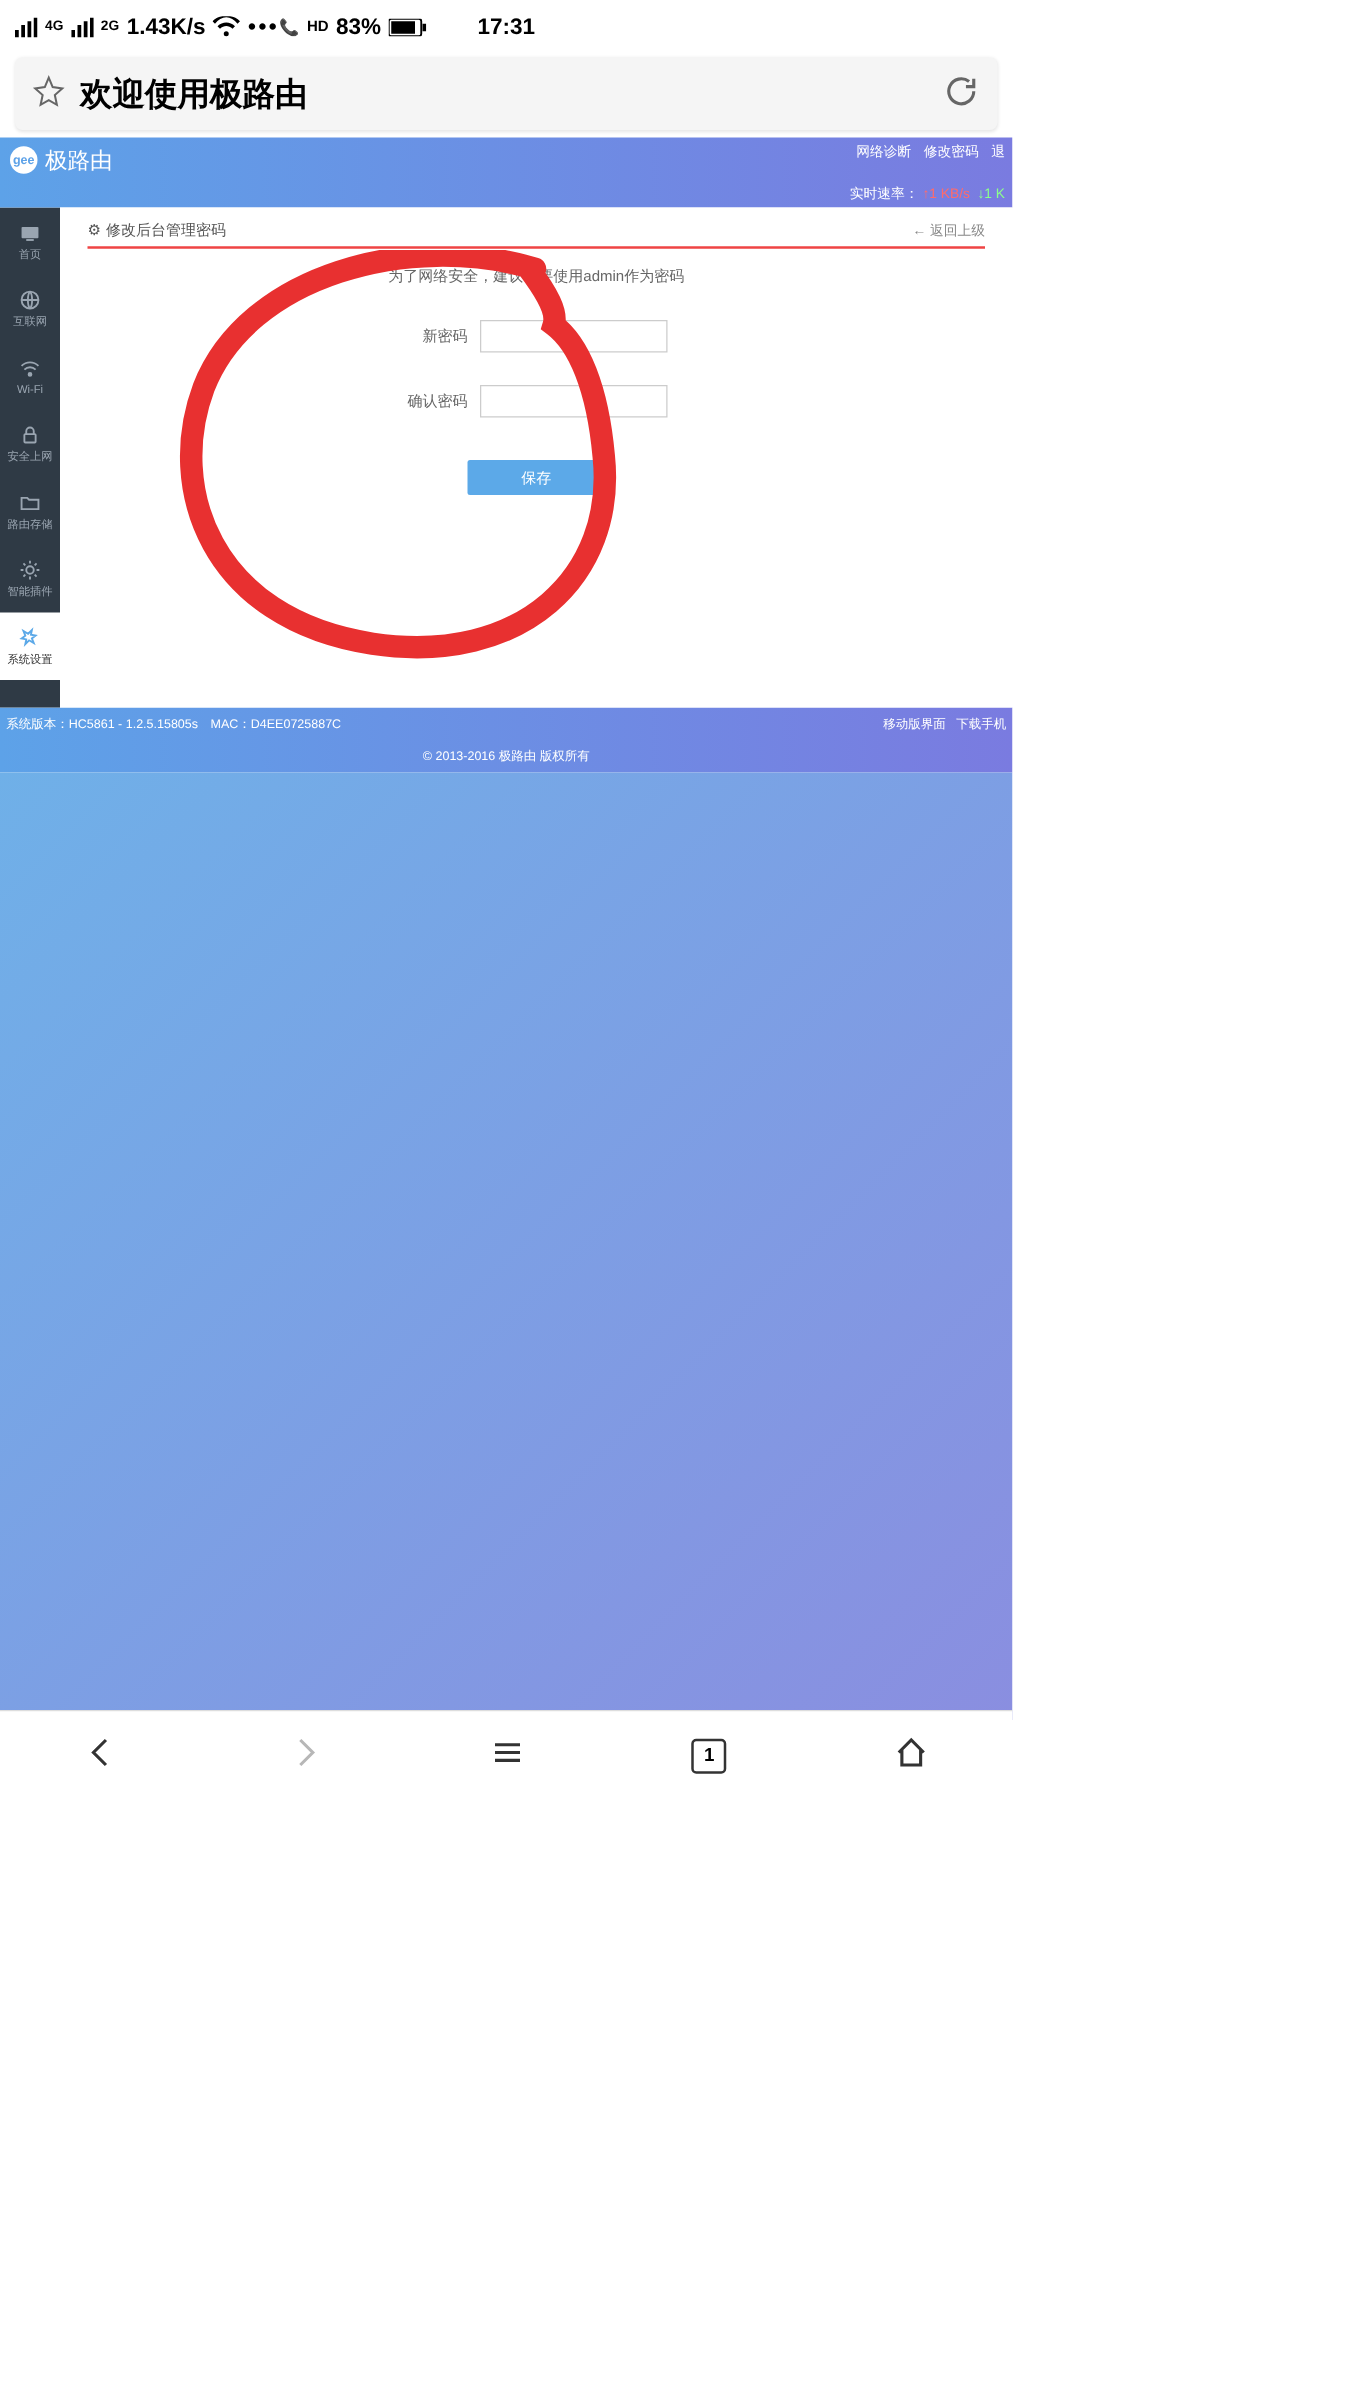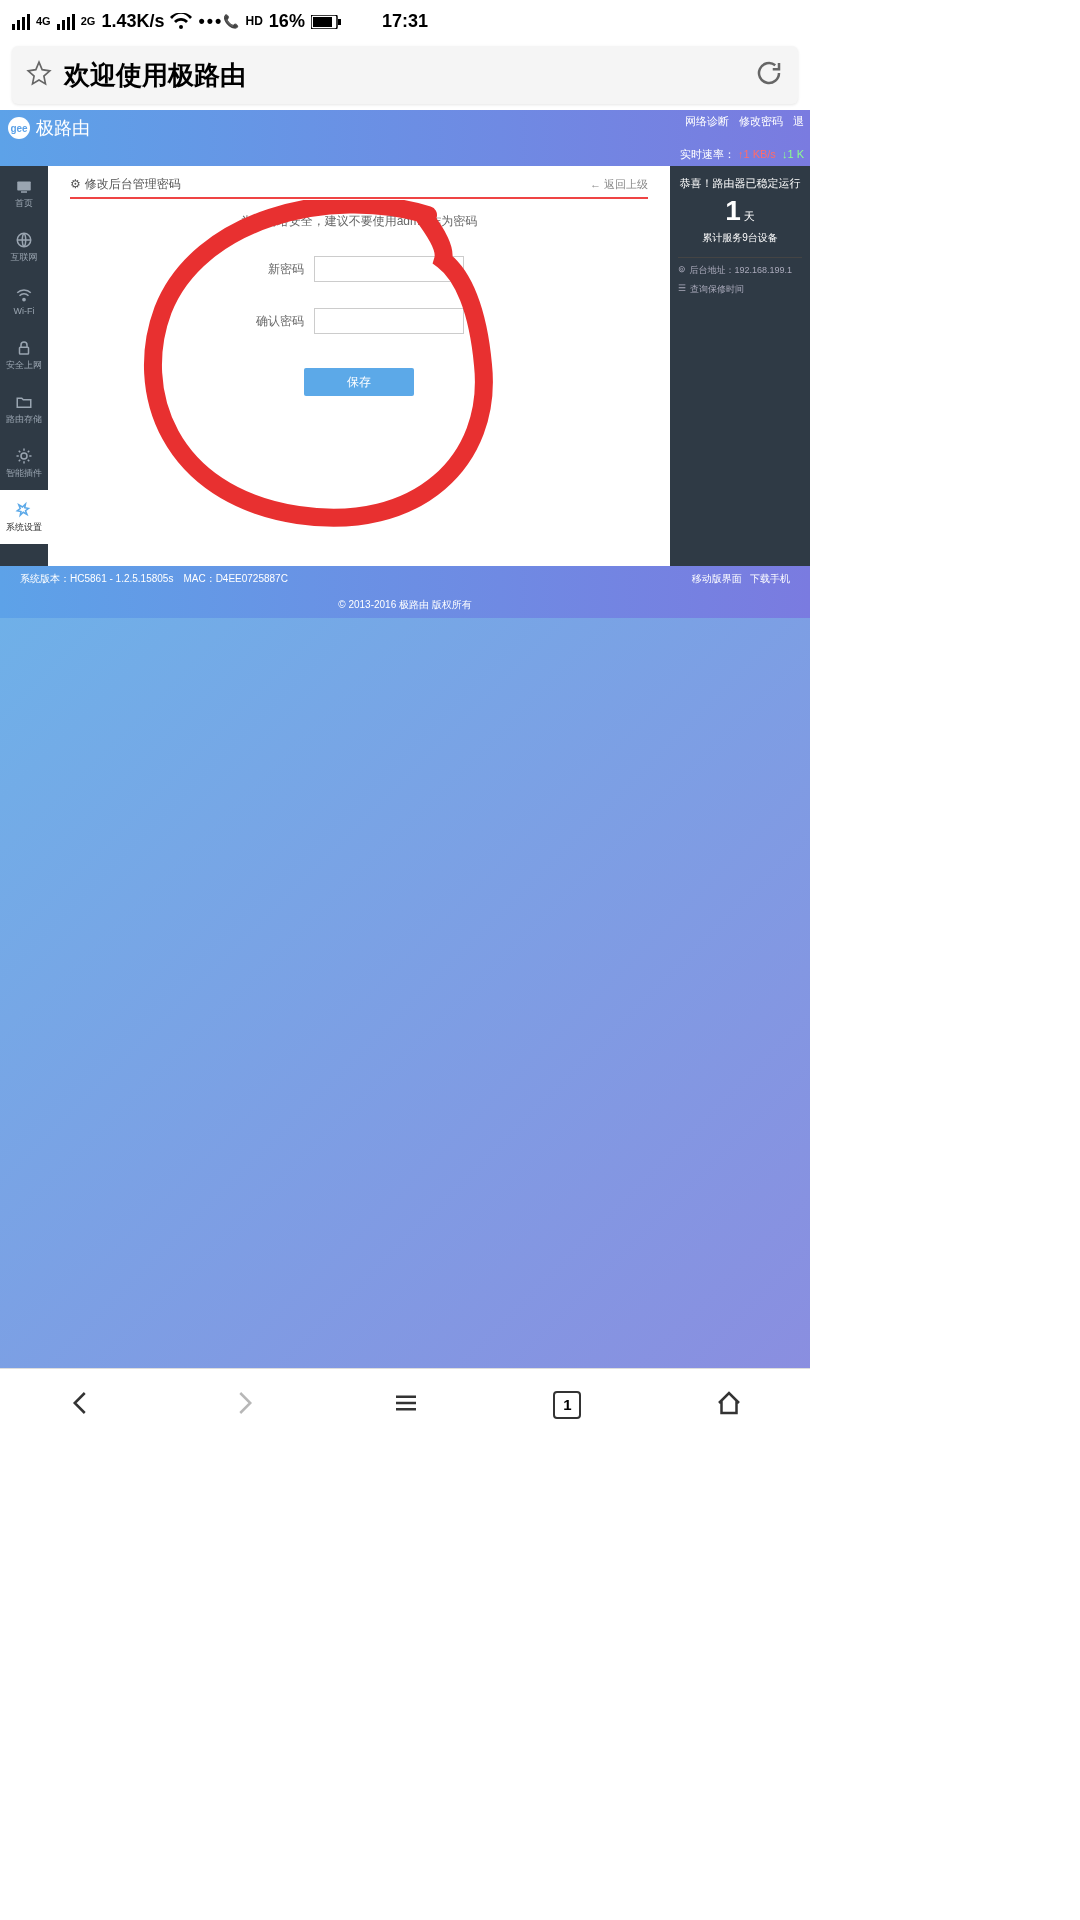--- a/index.html
+++ b/index.html
@@ -48,21 +48,21 @@
 .rcol .days b{font-size:28px;}
 .rcol .devcnt{text-align:center;font-size:10px;margin-bottom:12px;}
 .rcol hr{border:none;border-top:1px solid #444;margin:6px 0;}
 .rcol .info{font-size:9px;color:#aab;margin:6px 0;display:flex;gap:4px;}
 
 
 .red-circle{position:absolute;top:34px;left:80px;width:380px;height:330px;pointer-events:none;}
 .red-circle svg{width:100%;height:100%;}
 
 
-.footer1{height:26px;background:linear-gradient(90deg,#5da2e8 0%,#7a7be0 100%);color:#fff;font-size:10px;display:flex;align-items:center;justify-content:space-between;padding:0 20px;}
+.footer1{height:26px;background:linear-gradient(90deg,#5da2e8 0%,#7a7be0 100%);color:#fff;font-size:10px;display:flex;align-items:center;justify-content:space-between;padding:0 5px;}
 .copy{height:26px;background:linear-gradient(90deg,#5da2e8 0%,#7a7be0 100%);color:#fff;font-size:10px;display:flex;align-items:center;justify-content:center;}
 .gradient-bg{height:758px;background:linear-gradient(135deg,#6fb0e8 0%,#8a8ee0 100%);}
 
 
 .browser-nav{position:absolute;bottom:0;left:0;right:0;height:72px;background:#fff;border-top:1px solid #ddd;display:flex;align-items:center;justify-content:space-around;}
 .browser-nav .nav-btn svg{width:30px;height:30px;}
 .browser-nav .disabled{opacity:.35;}
 .tabcount{width:28px;height:28px;border:2px solid #333;border-radius:4px;display:flex;align-items:center;justify-content:center;font-size:15px;font-weight:bold;}
 </style>
 </head>
@@ -93,21 +93,21 @@
       <svg width="22" height="18" viewBox="0 0 22 18">
           <path d="M11 16a2 2 0 100-4 2 2 0 000 4zM4 8c4-4 10-4 14 0l-2 2c-3-3-7-3-10 0zM0 4c6-6 16-6 22 0l-2 2C15-1 7-1 2 6z" fill="#000"></path>
         </svg>
     </span>
     <span style="letter-spacing:2px;">•••</span>
   </div>
   <div class="center">17:31</div>
   <div class="right">
     <span style="font-size:13px;">📞</span>
     <span style="font-size:12px;">HD</span>
-    <span>16%</span>
+    <span>83%</span>
     <span class="battery-icon">
       <svg width="30" height="14" viewBox="0 0 30 14">
           <rect x="0" y="0" width="26" height="14" rx="2" fill="none" stroke="#000" stroke-width="1.5"></rect>
           <rect x="2" y="2" width="19" height="10" fill="#000"></rect>
           <rect x="27" y="4" width="3" height="6" fill="#000"></rect>
         </svg>
     </span>
   </div>
 </div>
 
@@ -211,34 +211,20 @@
     </div>
     <button class="save-btn">保存</button>
 
     <div class="red-circle">
       <svg viewBox="0 0 380 330">
           <path d="M 300 15 C 200 -15 70 20 35 110 C 5 190 40 295 170 315 C 290 333 365 260 355 165 C 350 110 335 75 315 60 C 318 50 310 35 295 15" fill="none" stroke="#e83030" stroke-width="18" stroke-linecap="round"></path>
         </svg>
     </div>
   </div>
 
-  <div class="rcol">
-    <div class="congrats">恭喜！路由器已稳定运行</div>
-    <div class="days"><b>1</b> <span>天</span></div>
-    <div class="devcnt">累计服务9台设备</div>
-    <hr>
-    <div class="info">
-        <span>⊚</span>
-        <span><span>后台地址：</span><span>192.168.199.1</span></span>
-      </div>
-    <div class="info">
-        <span>☰</span>
-        <span>查询保修时间</span>
-      </div>
-  </div>
 </div>
 
 <div class="footer1">
   <span>系统版本：HC5861 - 1.2.5.15805s　MAC：D4EE0725887C</span>
   <span>
     <span>移动版界面</span>&nbsp;&nbsp;
     <span>下载手机</span>
   </span>
 </div>
 <div class="copy">© 2013-2016 极路由 版权所有</div>

